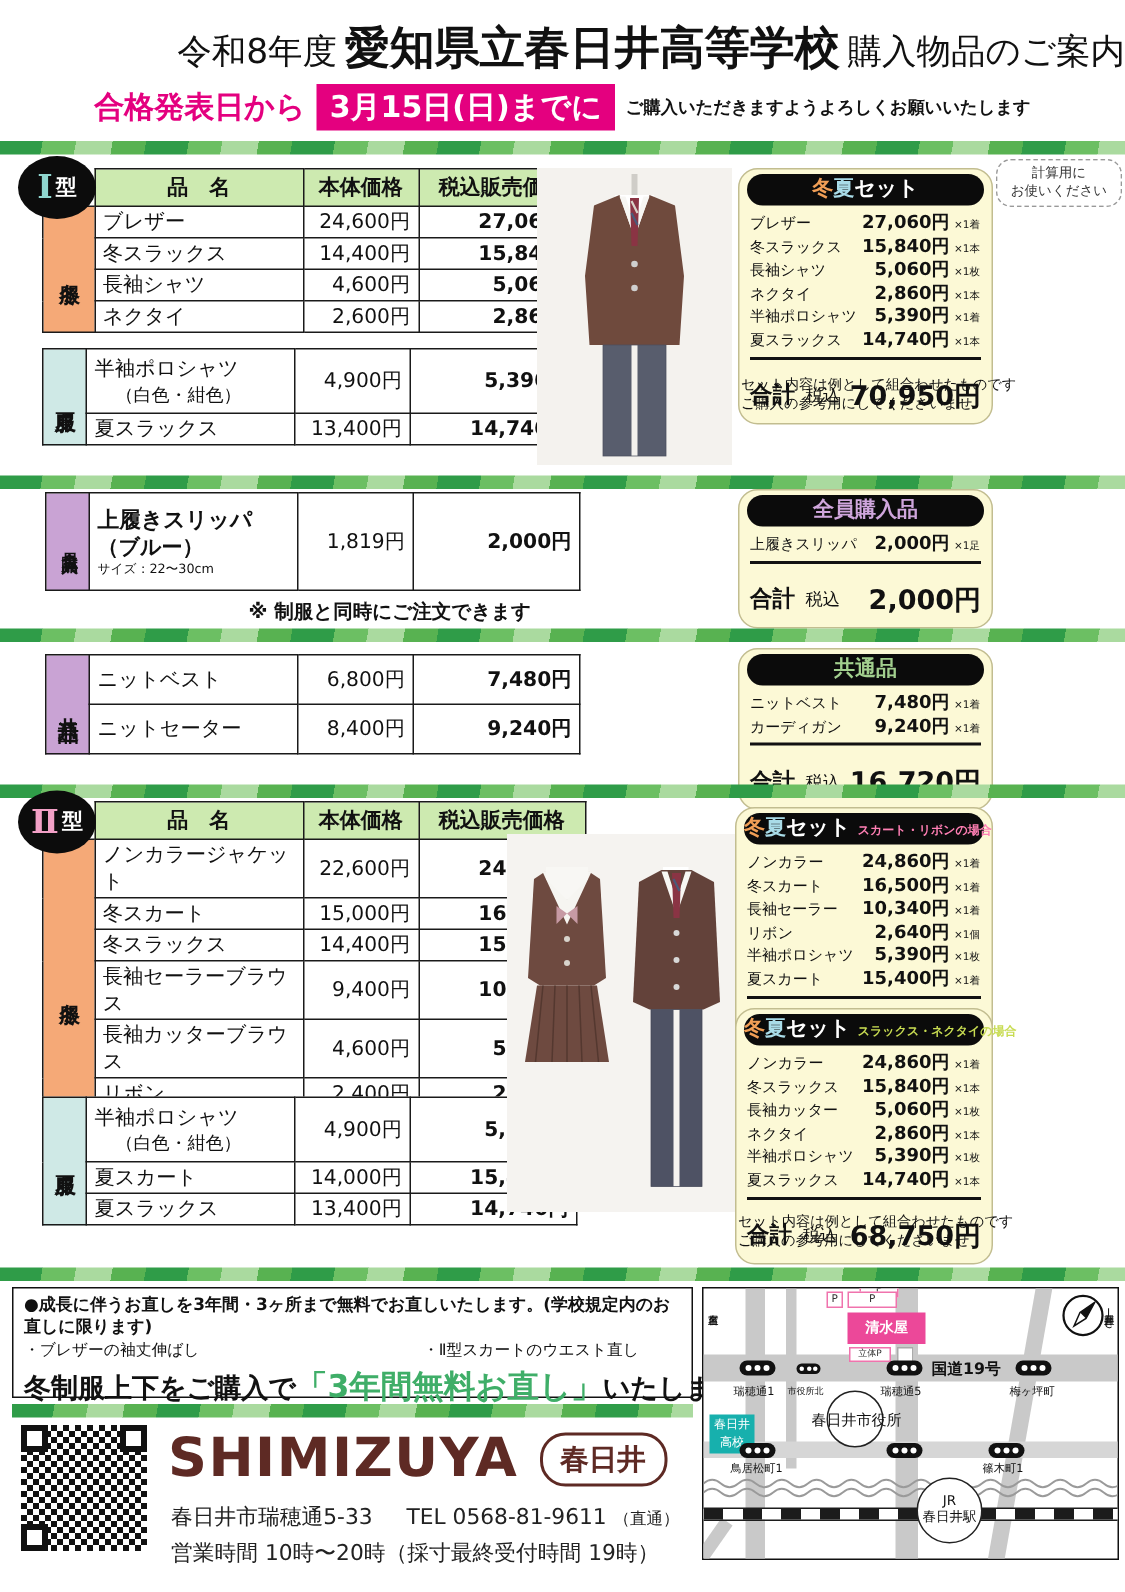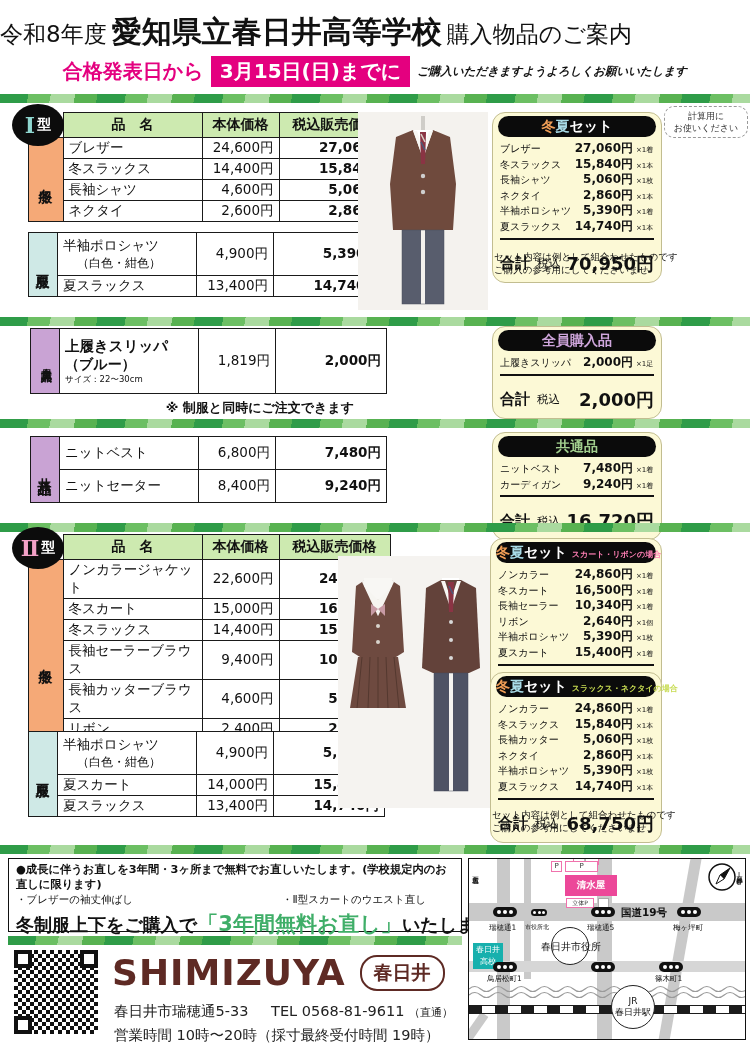--- a/index.html
+++ b/index.html
@@ -1,26 +1,26 @@
 <!DOCTYPE html>
 <html><head>
 <meta charset="utf-8">
 <style>
   html,body{margin:0;padding:0;background:#fff;}
   .page{position:relative;width:750px;height:1061px;background:#fff;overflow:hidden;
         font-family:"DejaVu Sans","Liberation Sans",sans-serif;color:#111;}
   
-  .h1{position:absolute;top:12px;left:0;width:750px;text-align:left;white-space:nowrap;}
+  .h1{position:absolute;top:12px;left:0;width:750px;text-align:right;white-space:nowrap;}
   .h1 .era{font-size:23px;}
   .h1 .sch{font-size:30px;font-weight:bold;}
   .h1 .suf{font-size:23px;}
   .h2{position:absolute;top:56px;left:0;width:750px;display:flex;justify-content:center;align-items:center;gap:7px;}
   .h2 .lead{color:#e4007f;font-weight:bold;font-size:20px;}
   .h2 .dbox{background:#e4007f;color:#fff;font-weight:bold;font-size:20px;padding:2px 9px;}
-  .h2col{display:flex;flex-direction:column;font-weight:bold;font-style:italic;}
+  .h2col{display:flex;flex-direction:column;font-weight:bold;}
   .h2col .r1{font-size:11.5px;color:#111;}
   .h2col .r2{font-size:12.5px;color:#e4007f;text-align:right;}
   .hl-s{background:#bfe6ef;padding:0 1px;}
   .hl-w{background:#f6b37c;padding:0 1px;}
   
   .gdiv{position:absolute;left:0;width:750px;height:9px;
         background:repeating-linear-gradient(100deg,#2f9c48 0 28px,#6cbf63 28px 50px,#aada9f 50px 74px,#58b251 74px 96px);}
   .gdiv.short{left:8px;width:454px;}
   
   .pt{border-collapse:collapse;position:absolute;background:#fff;}

